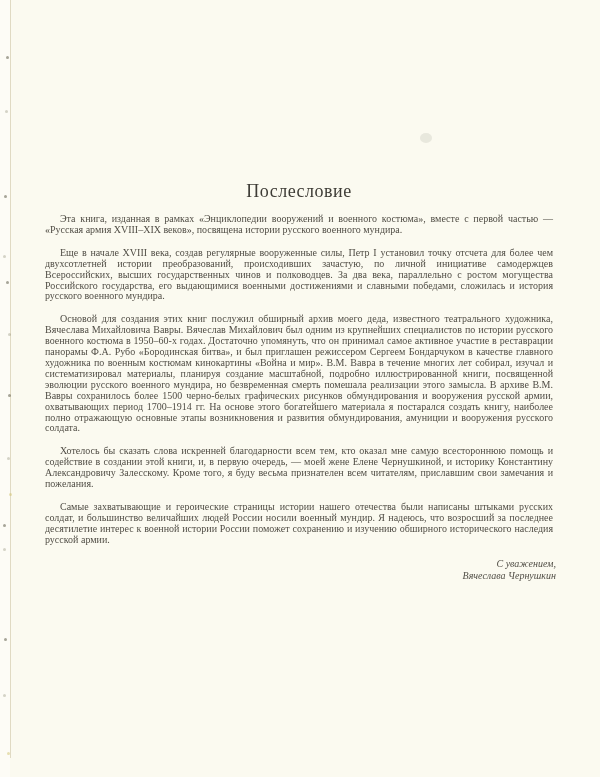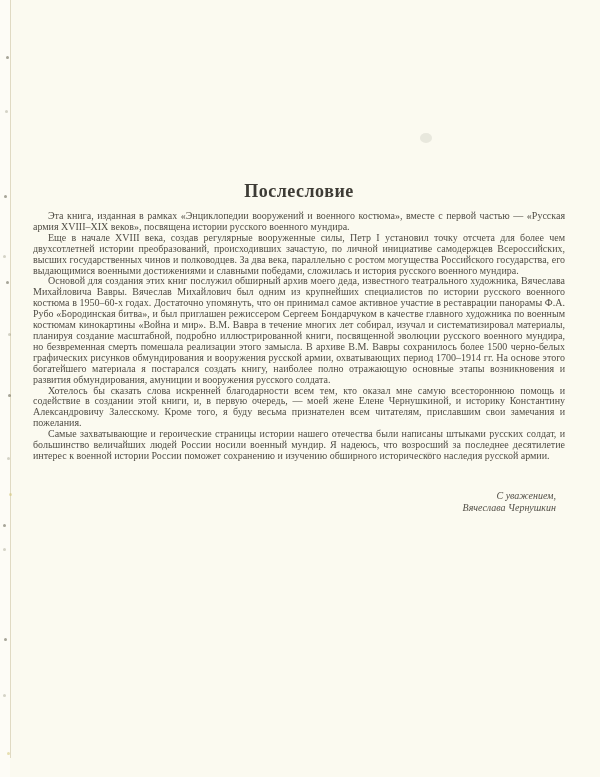--- a/index.html
+++ b/index.html
@@ -46,34 +46,34 @@
     position: absolute;
     left: 33px;
     top: 181px;
     width: 532px;
     color: var(--ink);
   }
   .title {
     margin: 0 0 9px 0;
     text-align: center;
     font-size: 18px;
-    font-weight: bold;
+    font-weight: normal;
     letter-spacing: 0.5px;
     color: var(--title-ink);
   }
   .body-text p {
-    margin: 0;
+    margin: 12px;
     text-indent: 15px;
     text-align: justify;
     font-size: 10px;
     line-height: 10.9px;
     color: var(--ink);
   }
   .signature {
-    margin-top: 28px;
+    margin-top: 12px;
     padding-right: 9px;
     text-align: right;
     font-style: italic;
     font-size: 10px;
     line-height: 12px;
     color: var(--ink);
   }
 </style>
 </head>
 <body>

